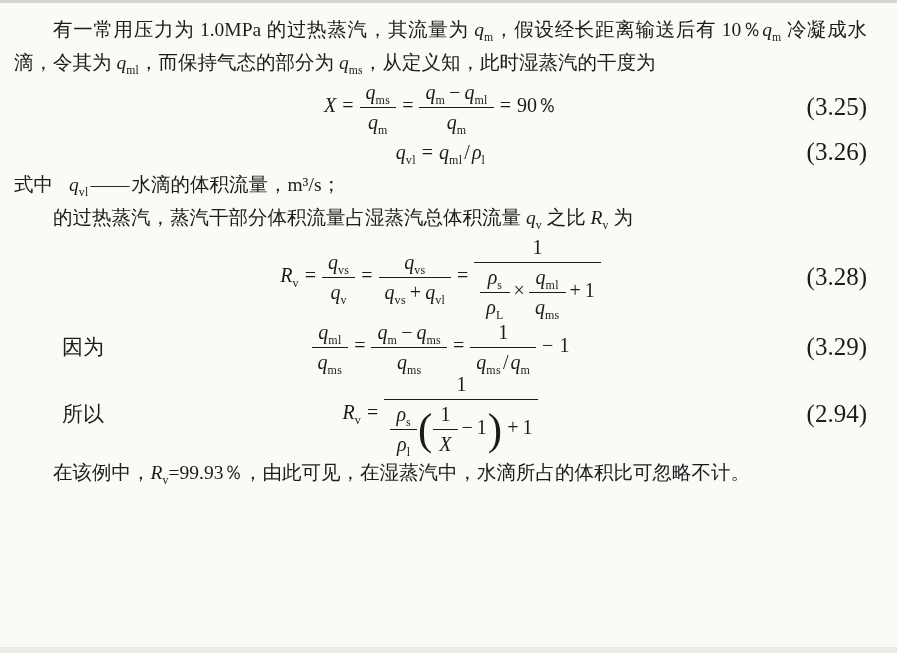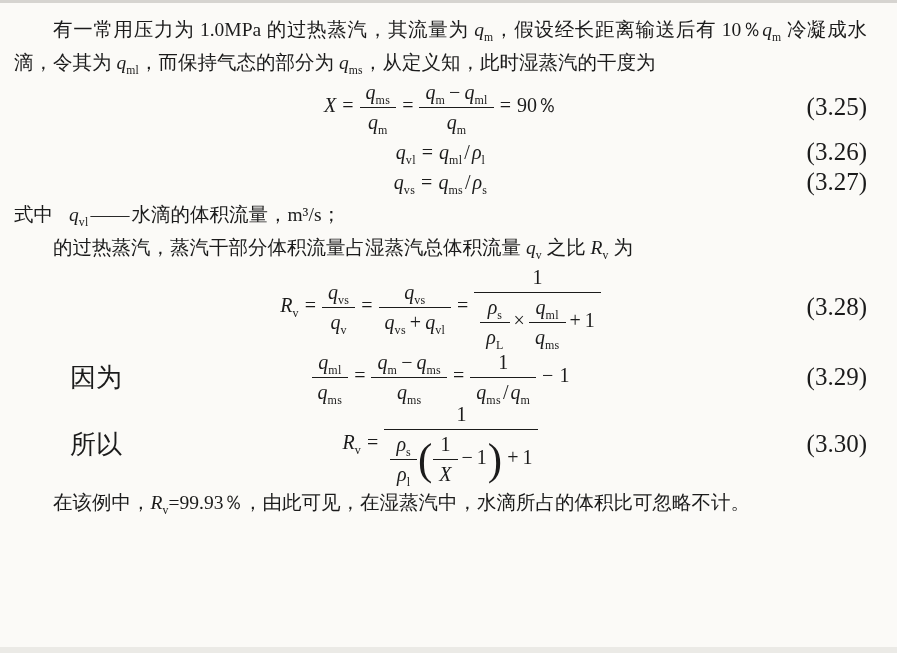--- a/index.html
+++ b/index.html
@@ -34,21 +34,21 @@
 
   
   .mi{font-style:italic;font-family:"Liberation Serif","DejaVu Serif",serif;}
   sub.ss{font-size:0.6em;font-style:normal;line-height:0;letter-spacing:.3px;}
   .rm{font-style:normal;}
 
   
   .eqrow{position:relative;text-align:center;display:flex;align-items:center;justify-content:center;}
   .eqbody{display:inline-block;font-size:20px;white-space:nowrap;}
   .eqnum{position:absolute;right:0;top:50%;transform:translateY(-50%);font-size:25px;}
-  .eqlabel{position:absolute;left:56px;top:50%;transform:translateY(-50%);font-size:26px;}
+  .eqlabel{position:absolute;left:48px;top:50%;transform:translateY(-50%);font-size:21px;}
   .op{font-style:normal;margin:0 6px;}
   .opn{font-style:normal;margin:0 4px;}
   .sl{font-style:normal;margin:0 2px;}
 
   
   .frac{display:inline-block;vertical-align:middle;text-align:center;}
   .frac>.num{display:block;border-bottom:1.4px solid currentColor;padding:0 6px 2px;line-height:1.25;}
   .frac>.den{display:block;padding:2px 6px 0;line-height:1.25;}
   .bp{display:inline-block;font-size:215%;vertical-align:middle;line-height:.9;transform:scaleY(1.05);font-style:normal;margin:0 1px;}
 
@@ -78,24 +78,20 @@
       <span class="eqbody"><i class="mi">X</i><span class="op">=</span><span class="frac"><span class="num"><i class="mi">q</i><sub class="ss">ms</sub></span><span class="den"><i class="mi">q</i><sub class="ss">m</sub></span></span><span class="op">=</span><span class="frac"><span class="num"><i class="mi">q</i><sub class="ss">m</sub><span class="opn">−</span><i class="mi">q</i><sub class="ss">ml</sub></span><span class="den"><i class="mi">q</i><sub class="ss">m</sub></span></span><span class="op">=</span><span class="rm">90％</span></span>
       <span class="eqnum">(3.25)</span>
     </div>
 
 
     <div class="eqrow r-eq326">
       <span class="eqbody"><i class="mi">q</i><sub class="ss">vl</sub><span class="op">=</span><i class="mi">q</i><sub class="ss">ml</sub><span class="sl">/</span><i class="mi">ρ</i><sub class="ss">l</sub></span>
       <span class="eqnum">(3.26)</span>
     </div>
 
-    <div class="eqrow r-eq327">
-      <span class="eqbody"><i class="mi">q</i><sub class="ss">vs</sub><span class="op">=</span><i class="mi">q</i><sub class="ss">ms</sub><span class="sl">/</span><i class="mi">ρ</i><sub class="ss">s</sub></span>
-      <span class="eqnum">(3.27)</span>
-    </div>
 
     <div class="para r-where">
       <div><span class="where-label">式中</span><span><i class="mi">q</i><sub class="ss">vl</sub></span><span class="where-dash">——</span><span>水滴的体积流量，m³/s；</span></div>
     </div>
 
     <p class="para indent para3"><span>的过热蒸汽，蒸汽干部分体积流量占湿蒸汽总体积流量 </span><span><i class="mi">q</i><sub class="ss">v</sub></span><span> 之比 </span><span><i class="mi">R</i><sub class="ss">v</sub></span><span> 为</span></p>
 
     <div class="eqrow r-eq328">
       <span class="eqbody"><i class="mi">R</i><sub class="ss">v</sub><span class="op">=</span><span class="frac"><span class="num"><i class="mi">q</i><sub class="ss">vs</sub></span><span class="den"><i class="mi">q</i><sub class="ss">v</sub></span></span><span class="op">=</span><span class="frac"><span class="num"><i class="mi">q</i><sub class="ss">vs</sub></span><span class="den"><i class="mi">q</i><sub class="ss">vs</sub><span class="opn">+</span><i class="mi">q</i><sub class="ss">vl</sub></span></span><span class="op">=</span><span class="frac"><span class="num"><span class="rm">1</span></span><span class="den"><span class="frac"><span class="num"><i class="mi">ρ</i><sub class="ss">s</sub></span><span class="den"><i class="mi">ρ</i><sub class="ss">L</sub></span></span><span class="opn">×</span><span class="frac"><span class="num"><i class="mi">q</i><sub class="ss">ml</sub></span><span class="den"><i class="mi">q</i><sub class="ss">ms</sub></span></span><span class="opn">+</span><span class="rm">1</span></span></span></span>
       <span class="eqnum">(3.28)</span>
@@ -103,19 +99,19 @@
 
     <div class="eqrow r-eq329">
       <span class="eqlabel">因为</span>
       <span class="eqbody"><span class="frac"><span class="num"><i class="mi">q</i><sub class="ss">ml</sub></span><span class="den"><i class="mi">q</i><sub class="ss">ms</sub></span></span><span class="op">=</span><span class="frac"><span class="num"><i class="mi">q</i><sub class="ss">m</sub><span class="opn">−</span><i class="mi">q</i><sub class="ss">ms</sub></span><span class="den"><i class="mi">q</i><sub class="ss">ms</sub></span></span><span class="op">=</span><span class="frac"><span class="num"><span class="rm">1</span></span><span class="den"><i class="mi">q</i><sub class="ss">ms</sub><span class="sl">/</span><i class="mi">q</i><sub class="ss">m</sub></span></span><span class="op">−</span><span class="rm">1</span></span>
       <span class="eqnum">(3.29)</span>
     </div>
 
     <div class="eqrow r-eq330">
       <span class="eqlabel">所以</span>
       <span class="eqbody"><i class="mi">R</i><sub class="ss">v</sub><span class="op">=</span><span class="frac"><span class="num"><span class="rm">1</span></span><span class="den"><span class="frac"><span class="num"><i class="mi">ρ</i><sub class="ss">s</sub></span><span class="den"><i class="mi">ρ</i><sub class="ss">l</sub></span></span><span class="bp">(</span><span class="frac"><span class="num"><span class="rm">1</span></span><span class="den"><i class="mi">X</i></span></span><span class="opn">−</span><span class="rm">1</span><span class="bp">)</span><span class="opn">+</span><span class="rm">1</span></span></span></span>
-      <span class="eqnum">(3.30)</span>
+      <span class="eqnum">(2.94)</span>
     </div>
 
     <p class="para indent r-para4"><span>在该例中，</span><span><i class="mi">R</i><sub class="ss">v</sub></span><span>=99.93％，由此可见，在湿蒸汽中，水滴所占的体积比可忽略不计。</span></p>
 
   </div>
 </div>
 
 </body></html>

